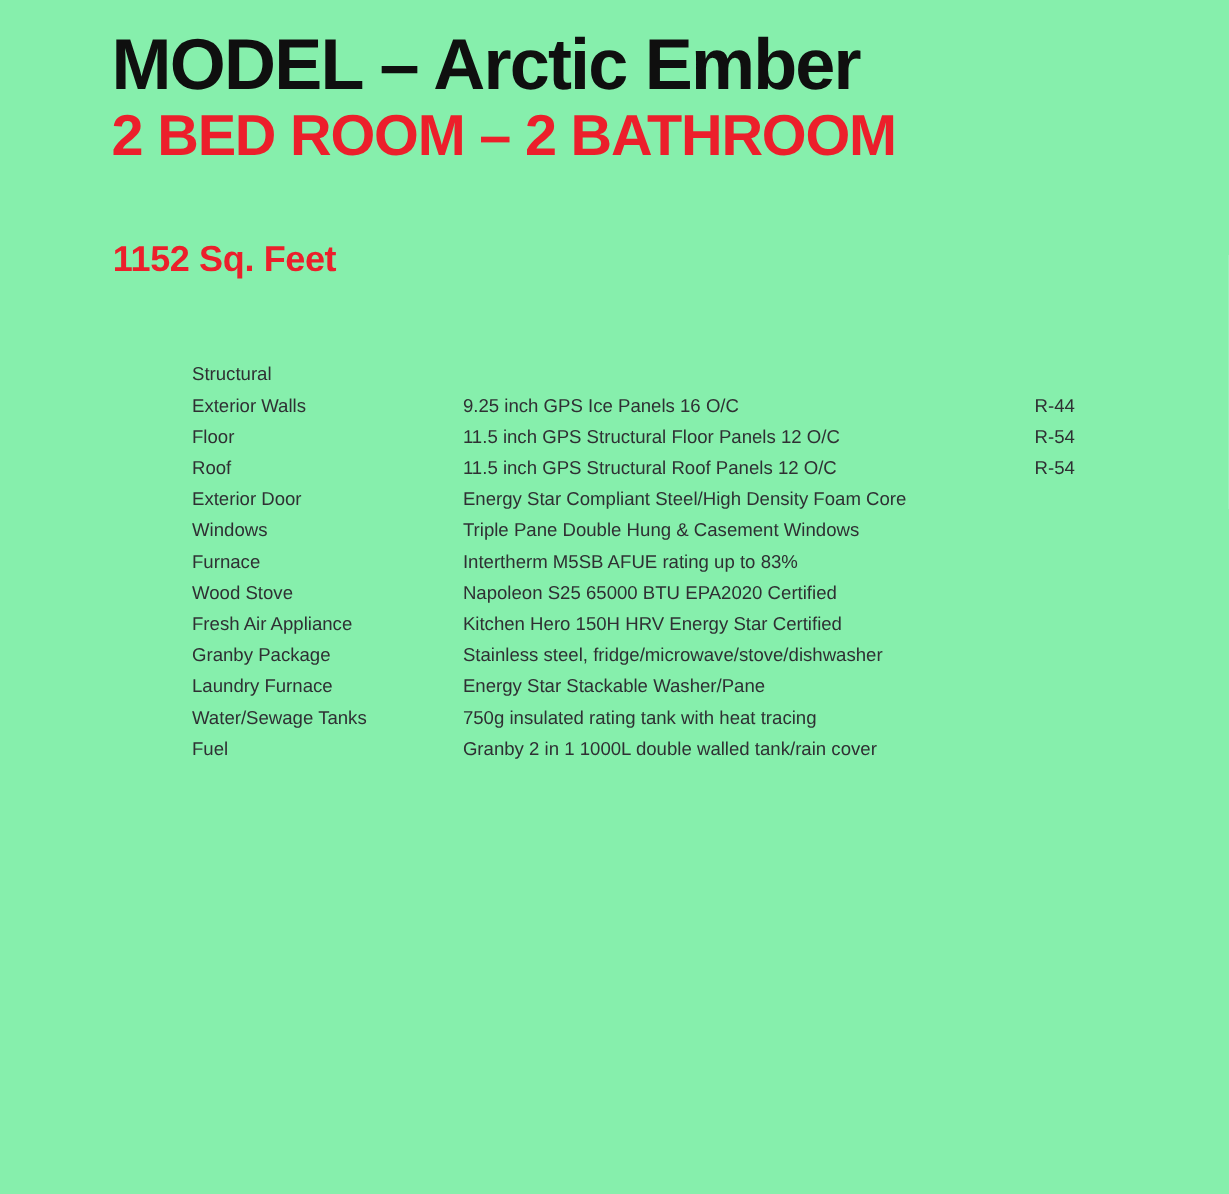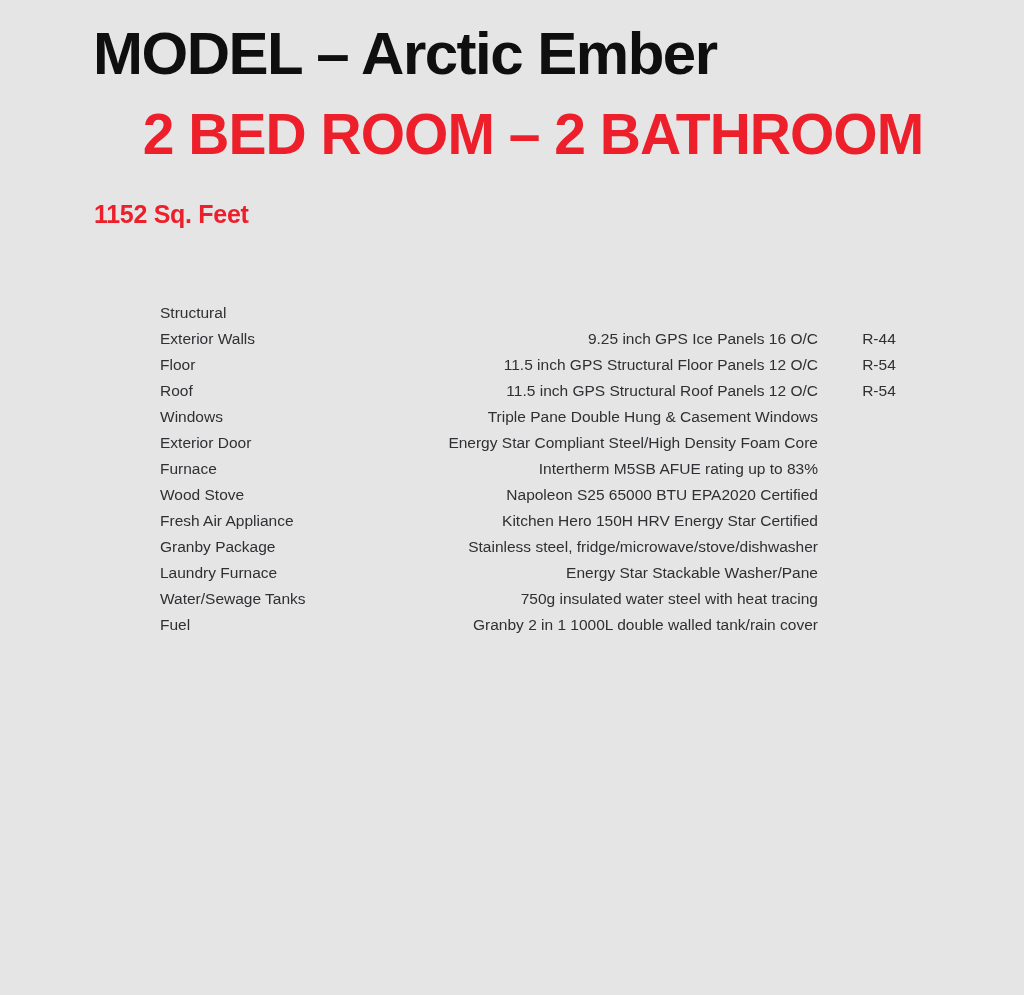--- a/index.html
+++ b/index.html
@@ -11,51 +11,50 @@
     height: 995px;
     background: #ffffff;
     font-family: "Liberation Sans", sans-serif;
     color: #2b2b2b;
     overflow: hidden;
   }
   .page {
     position: relative;
     width: 1024px;
     height: 995px;
-    background: #e5e5e5;
+    background: #86efac;
   }
   .titles {
     position: absolute;
     left: 93px;
     top: 22px;
     width: 880px;
   }
   .title-main {
     font-size: 60px;
     line-height: 1.05;
     font-weight: bold;
     letter-spacing: -1.5px;
     color: #0f0f0f;
     white-space: nowrap;
   }
   .title-sub {
-    margin-top: 20px;
-    font-size: 57px;
+    margin-top: 4px;
+    font-size: 48px;
     line-height: 1.05;
     font-weight: bold;
     letter-spacing: -1px;
     color: #ec1f2b;
     white-space: nowrap;
-    text-align: center;
   }
   .sqft {
     position: absolute;
     left: 94px;
     top: 200px;
-    font-size: 25px;
+    font-size: 30px;
     font-weight: bold;
     color: #ec1f2b;
     letter-spacing: -0.3px;
   }
   .spec-table {
     position: absolute;
     left: 160px;
     top: 300px;
     width: 780px;
     border-collapse: collapse;
@@ -67,21 +66,20 @@
     vertical-align: top;
     color: #2f3033;
     white-space: nowrap;
   }
   .col-label {
     width: 222px;
     margin-top: 12px;
   }
   .col-value {
     width: 425px;
-    text-align: right;
   }
   .col-rating {
     width: 120px;
     text-align: center;
   }
   .section-row td {
     color: #2f3033;
   }
 </style>
 </head>
@@ -112,27 +110,27 @@
         <td class="col-label">Floor</td>
         <td class="col-value">11.5 inch GPS Structural Floor Panels 12 O/C</td>
         <td class="col-rating">R-54</td>
       </tr>
       <tr>
         <td class="col-label">Roof</td>
         <td class="col-value">11.5 inch GPS Structural Roof Panels 12 O/C</td>
         <td class="col-rating">R-54</td>
       </tr>
       <tr>
-        <td class="col-label">Windows</td>
-        <td class="col-value">Triple Pane Double Hung &amp; Casement Windows</td>
+        <td class="col-label">Exterior Door</td>
+        <td class="col-value">Energy Star Compliant Steel/High Density Foam Core</td>
         <td class="col-rating"></td>
       </tr>
       <tr>
-        <td class="col-label">Exterior Door</td>
-        <td class="col-value">Energy Star Compliant Steel/High Density Foam Core</td>
+        <td class="col-label">Windows</td>
+        <td class="col-value">Triple Pane Double Hung &amp; Casement Windows</td>
         <td class="col-rating"></td>
       </tr>
       <tr>
         <td class="col-label">Furnace</td>
         <td class="col-value">Intertherm M5SB AFUE rating up to 83%</td>
         <td class="col-rating"></td>
       </tr>
       <tr>
         <td class="col-label">Wood Stove</td>
         <td class="col-value">Napoleon S25 65000 BTU EPA2020 Certified</td>
@@ -148,21 +146,21 @@
         <td class="col-value">Stainless steel, fridge/microwave/stove/dishwasher</td>
         <td class="col-rating"></td>
       </tr>
       <tr>
         <td class="col-label">Laundry Furnace</td>
         <td class="col-value">Energy Star Stackable Washer/Pane</td>
         <td class="col-rating"></td>
       </tr>
       <tr>
         <td class="col-label">Water/Sewage Tanks</td>
-        <td class="col-value">750g insulated water steel with heat tracing</td>
+        <td class="col-value">750g insulated rating tank with heat tracing</td>
         <td class="col-rating"></td>
       </tr>
       <tr>
         <td class="col-label">Fuel</td>
         <td class="col-value">Granby 2 in 1 1000L double walled tank/rain cover</td>
         <td class="col-rating"></td>
       </tr>
     </tbody>
   </table>
 

